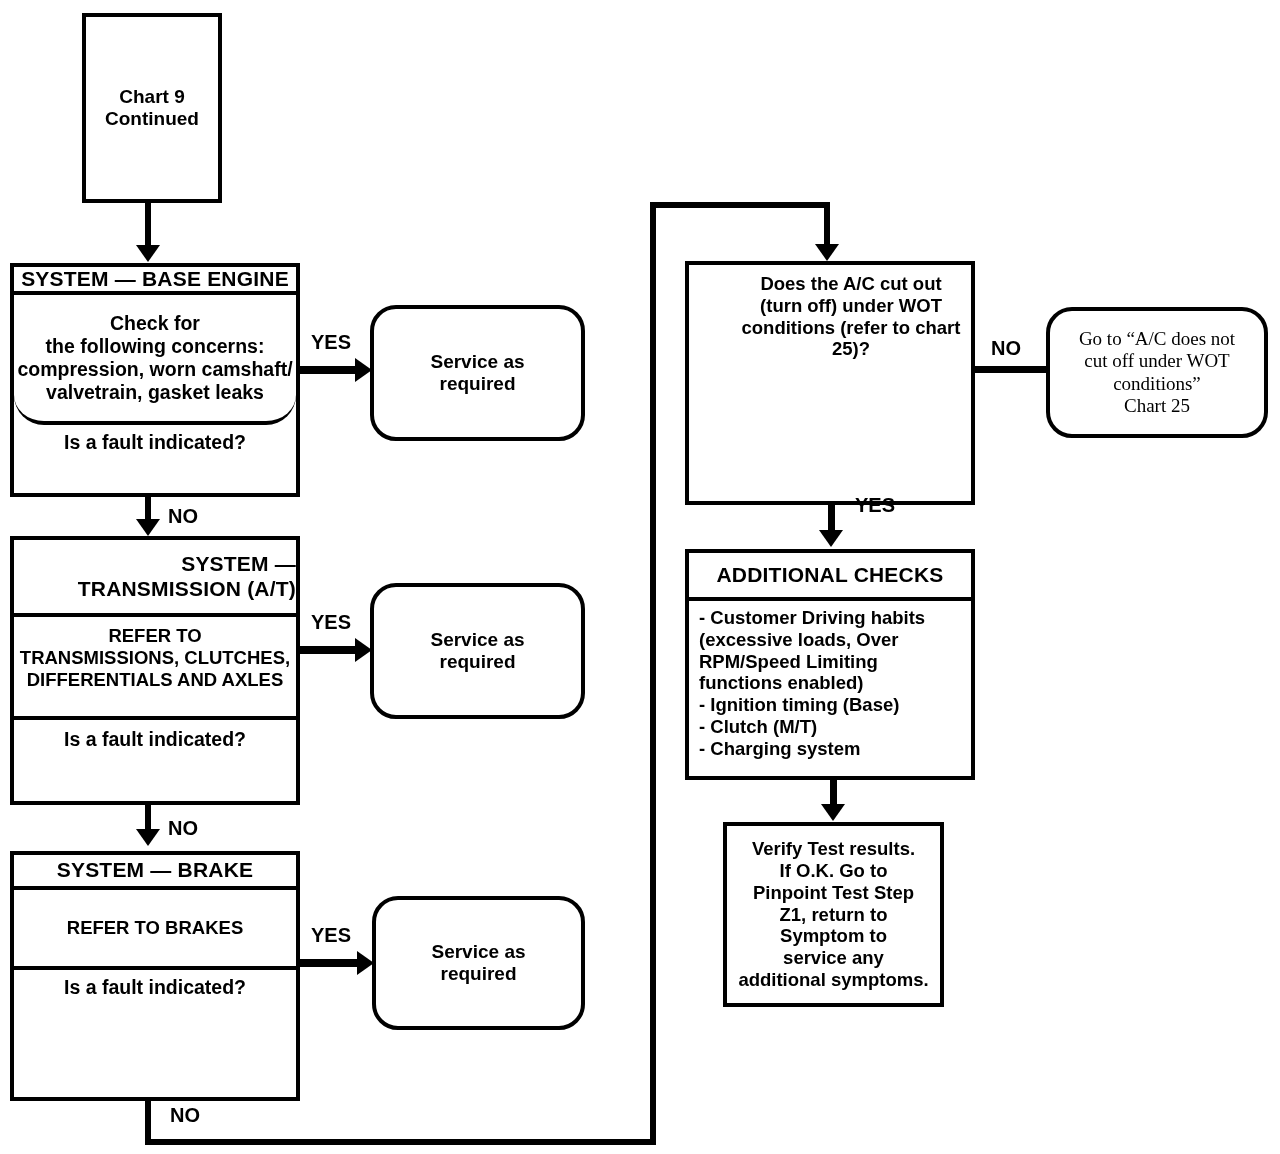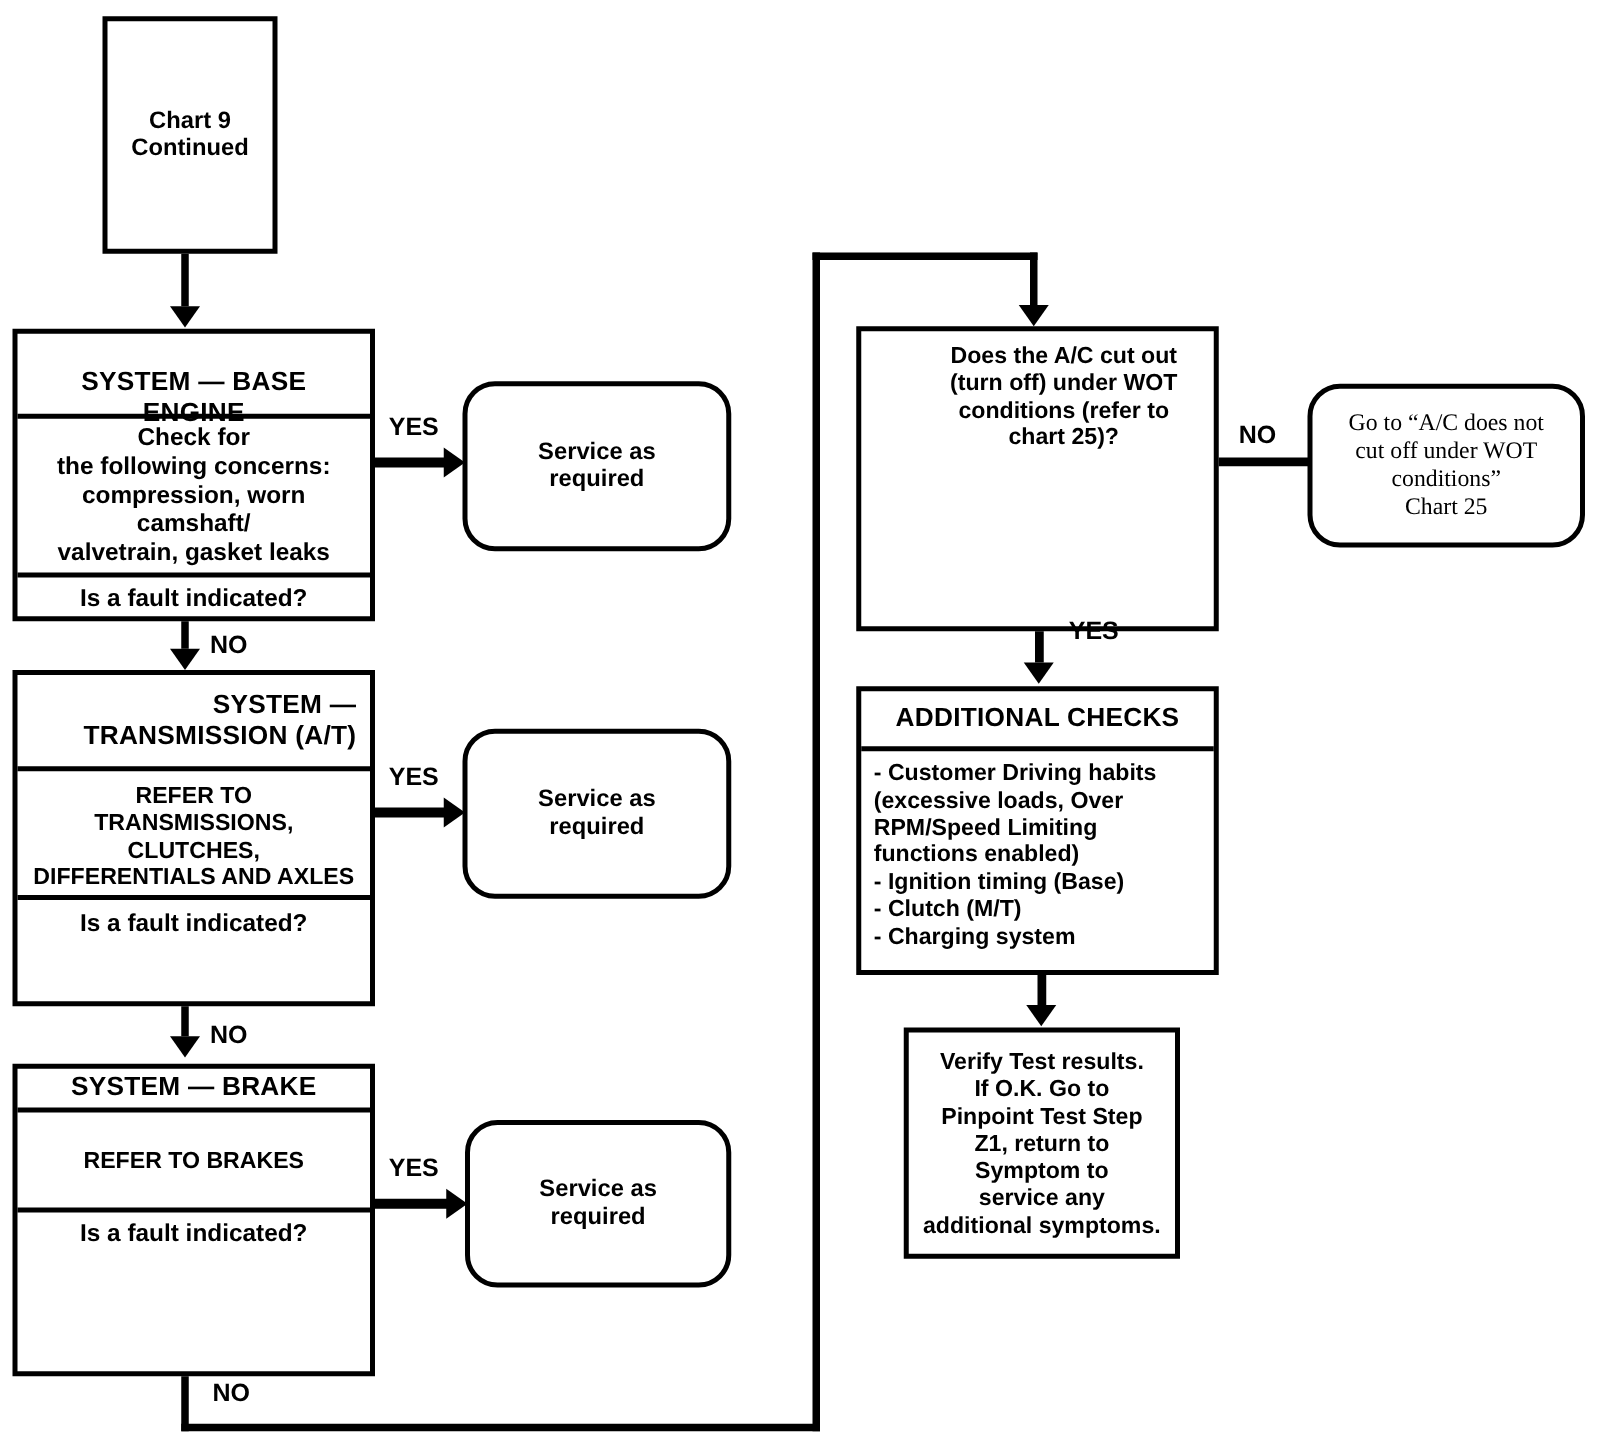--- a/index.html
+++ b/index.html
@@ -32,21 +32,21 @@
     align-items: center;
     justify-content: center;
     text-align: center;
   }
   .cell {
     box-sizing: border-box;
     display: flex;
     align-items: center;
     justify-content: center;
     text-align: center;
-    padding: 2px 11px;
+    padding: 2px 0;
     line-height: 1.18;
   }
   .cell.divider-below { border-bottom: 4px solid #000; }
   .cell.list {
     display: block;
     text-align: left;
     padding: 6px 8px 6px 10px;
   }
 
   .t-head {
@@ -107,22 +107,22 @@
     <div class="cell t-plain" style="flex:1; flex-direction:column;">
       <span>Chart 9</span>
       <span>Continued</span>
     </div>
   </div>
 
   <div class="ln" style="left:145px; top:203px; width:6px; height:42px;"></div>
   <div class="arrow-down" style="left:136px; top:245px;"></div>
 
   <div class="node" style="left:10px; top:263px; width:290px; height:234px;">
-    <div class="cell divider-below t-head" style="height:28px;margin-top:40px;">SYSTEM — BASE ENGINE</div>
-    <div class="cell divider-below" style="height:130px; flex-direction:column;">
+    <div class="cell divider-below t-head" style="height:28px;">SYSTEM — BASE ENGINE</div>
+    <div class="cell divider-below" style="height:130px; flex-direction:column;border-radius:30px;">
       <span class="t-body">Check for</span>
       <span class="t-body">the following concerns:</span>
       <span class="t-body">compression, worn camshaft/</span>
       <span class="t-body">valvetrain, gasket leaks</span>
     </div>
     <div class="cell t-body" style="flex:1; align-items:flex-start; padding-top:6px;">Is a fault indicated?</div>
   </div>
 
   <div class="ln" style="left:300px; top:366px; width:60px; height:8px;"></div>
   <div class="arrow-right" style="left:355px; top:358px;"></div>

